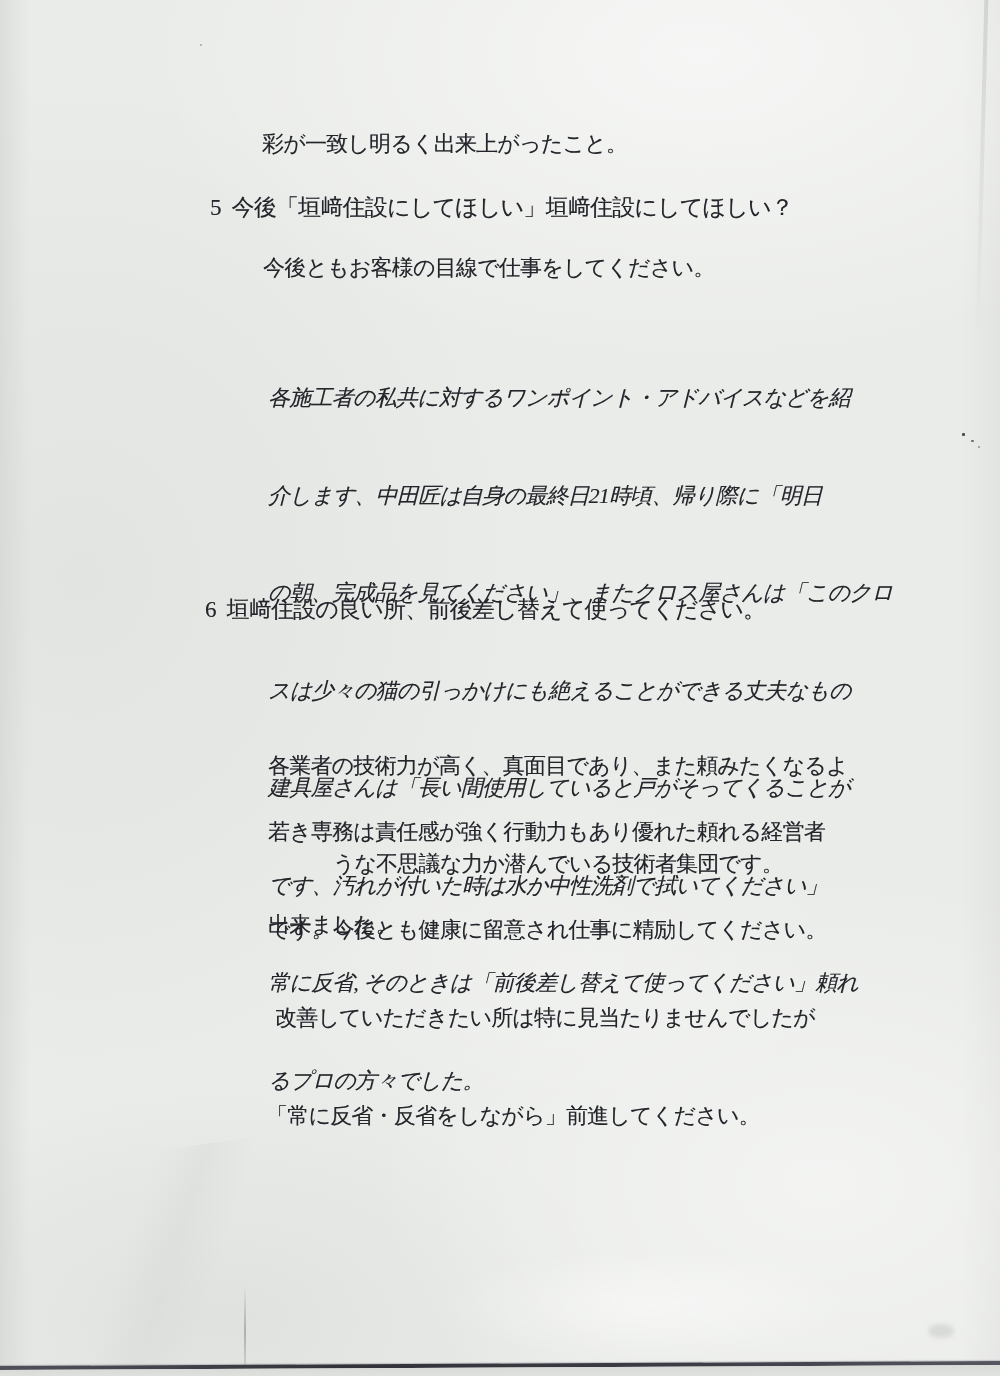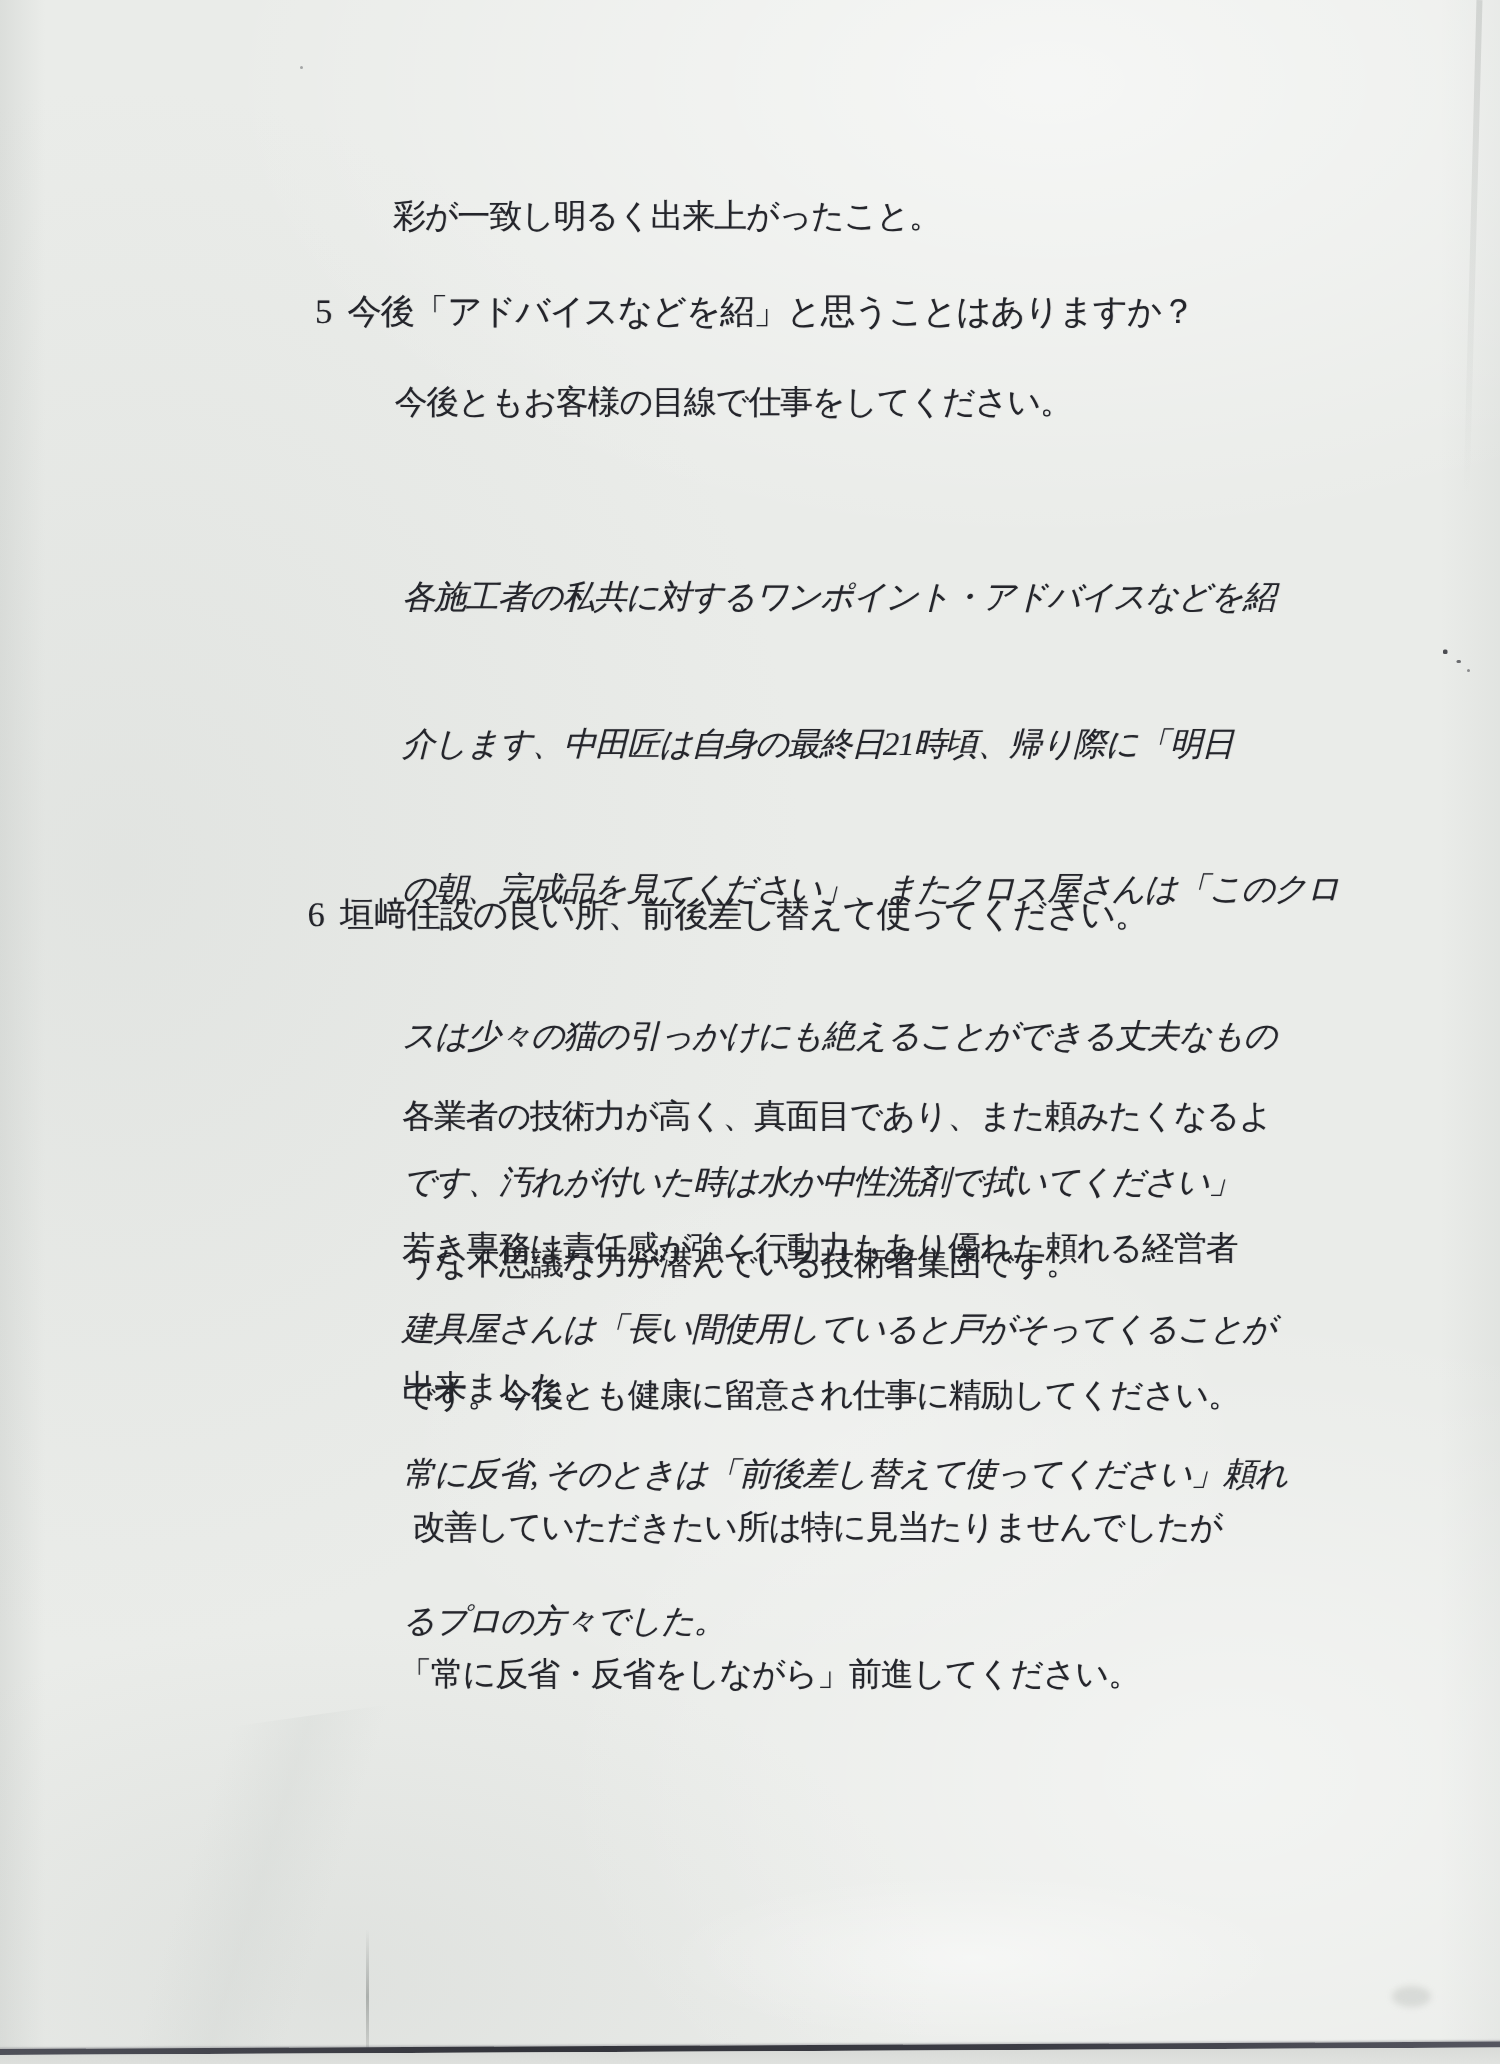--- a/index.html
+++ b/index.html
@@ -87,42 +87,42 @@
   <div class="speck speck-a"></div>
   <div class="speck speck-b"></div>
   <div class="speck speck-c"></div>
   <div class="speck speck-d"></div>
   <div class="smudge"></div>
 
   <div class="txt" style="left:262px;top:128px;">彩が一致し明るく出来上がったこと。</div>
 
   <div class="txt question" style="left:210px;top:192px;">
     <span class="qnum">5</span>
-    <span>今後「アドバイスなどを紹」と思うことはありますか？</span>
+    <span>今後「垣﨑住設にしてほしい」垣﨑住設にしてほしい？</span>
   </div>
 
   <div class="txt" style="left:263px;top:252px;">今後ともお客様の目線で仕事をしてください。</div>
 
   <div class="txt para" style="left:268px;top:317px;font-style:italic;">
     <div class="pline">各施工者の私共に対するワンポイント・アドバイスなどを紹</div>
     <div class="pline">介します、中田匠は自身の最終日21時頃、帰り際に「明日</div>
     <div class="pline">の朝、完成品を見てください」、またクロス屋さんは「このクロ</div>
     <div class="pline">スは少々の猫の引っかけにも絶えることができる丈夫なもの</div>
+    <div class="pline">建具屋さんは「長い間使用していると戸がそってくることが</div>
     <div class="pline">です、汚れが付いた時は水か中性洗剤で拭いてください」</div>
-    <div class="pline">建具屋さんは「長い間使用していると戸がそってくることが</div>
     <div class="pline">常に反省, そのときは「前後差し替えて使ってください」頼れ</div>
     <div class="pline">るプロの方々でした。</div>
   </div>
 
   <div class="txt question" style="left:205px;top:594px;">
     <span class="qnum">6</span>
     <span>垣﨑住設の良い所、前後差し替えて使ってください。</span>
   </div>
 
-  <div class="txt para" style="left:268px;top:663px;">
+  <div class="txt para" style="left:268px;top:685px;text-align:center;">
     <div class="pline">各業者の技術力が高く、真面目であり、また頼みたくなるよ</div>
     <div class="pline">うな不思議な力か潜んでいる技術者集団です。</div>
   </div>
 
   <div class="txt para" style="left:268px;top:751px;">
     <div class="pline">若き専務は責任感が強く行動力もあり優れた頼れる経営者</div>
     <div class="pline">です。今後とも健康に留意され仕事に精励してください。</div>
   </div>
 
   <div class="txt para" style="left:268px;top:844px;">

